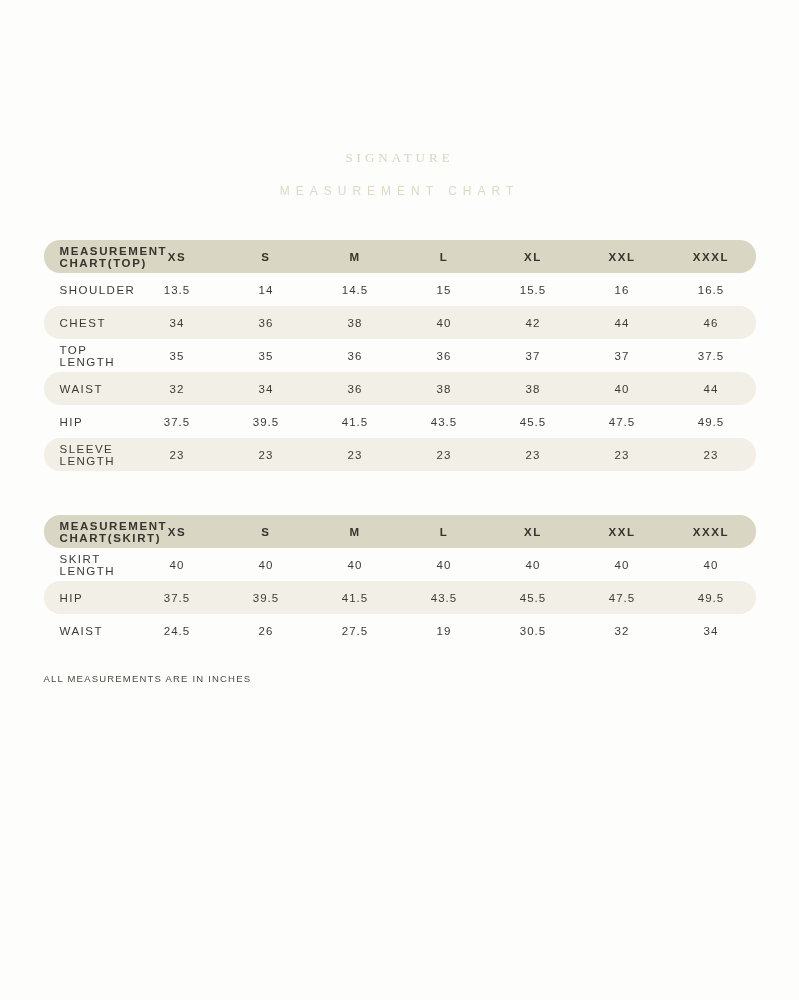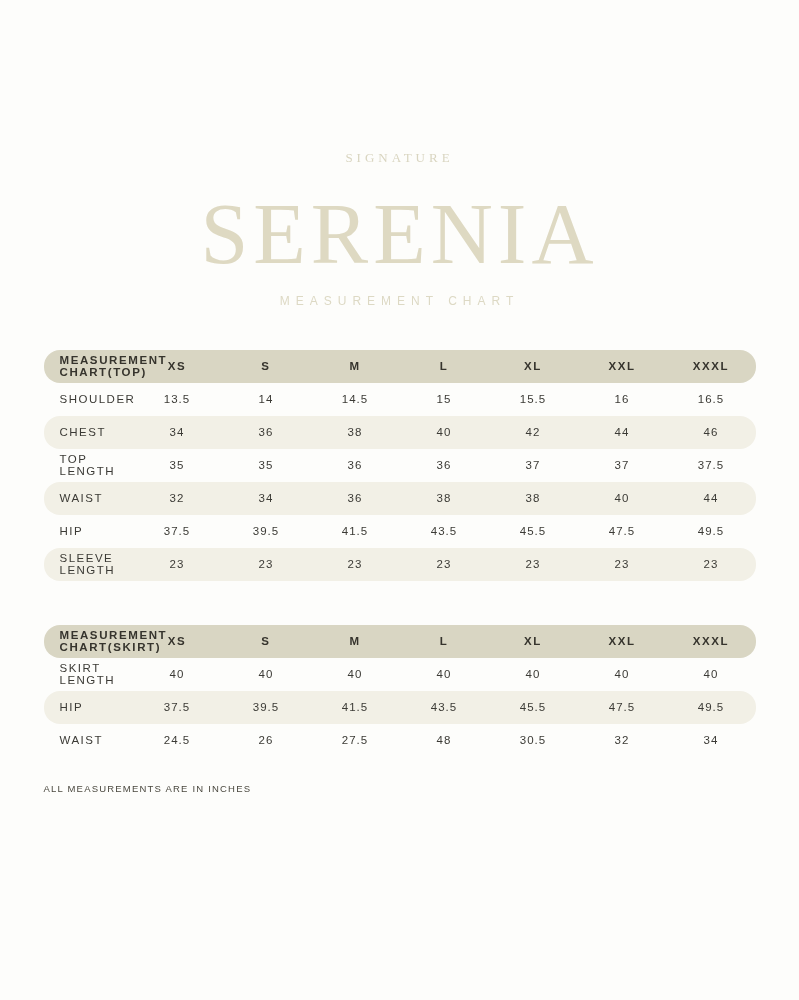--- a/index.html
+++ b/index.html
@@ -125,21 +125,20 @@
     text-transform: uppercase;
   }
 </style>
 </head>
 <body>
 
 <div class="page">
 
   <div class="header">
     <div class="brand-eyebrow">SIGNATURE</div>
-    <div class="brand-title">SERENIA</div>
     <div class="brand-sub">MEASUREMENT CHART</div>
   </div>
 
   <div class="table-wrap section-top">
     <table class="chart">
       <thead>
         <tr>
           <th class="label-col">MEASUREMENT CHART(TOP)</th>
           <th class="size-col">XS</th>
           <th class="size-col">S</th>
@@ -248,21 +247,21 @@
           <td class="size-col">43.5</td>
           <td class="size-col">45.5</td>
           <td class="size-col">47.5</td>
           <td class="size-col">49.5</td>
         </tr>
         <tr>
           <td class="label-col">WAIST</td>
           <td class="size-col">24.5</td>
           <td class="size-col">26</td>
           <td class="size-col">27.5</td>
-          <td class="size-col">48</td>
+          <td class="size-col">19</td>
           <td class="size-col">30.5</td>
           <td class="size-col">32</td>
           <td class="size-col">34</td>
         </tr>
       </tbody>
     </table>
   </div>
 
   <div class="footnote">ALL MEASUREMENTS ARE IN INCHES</div>
 

